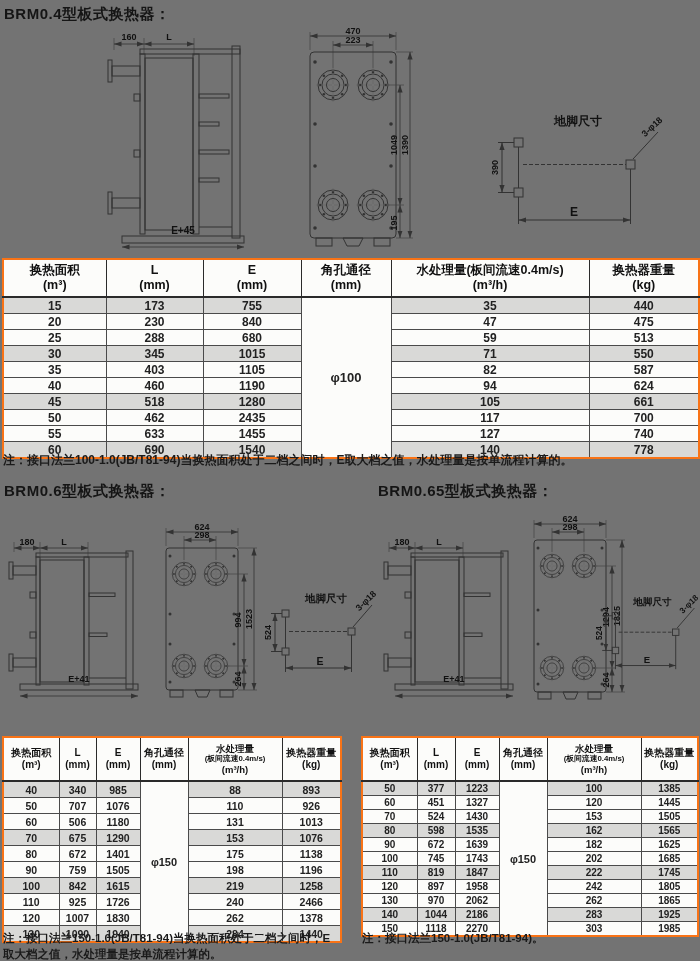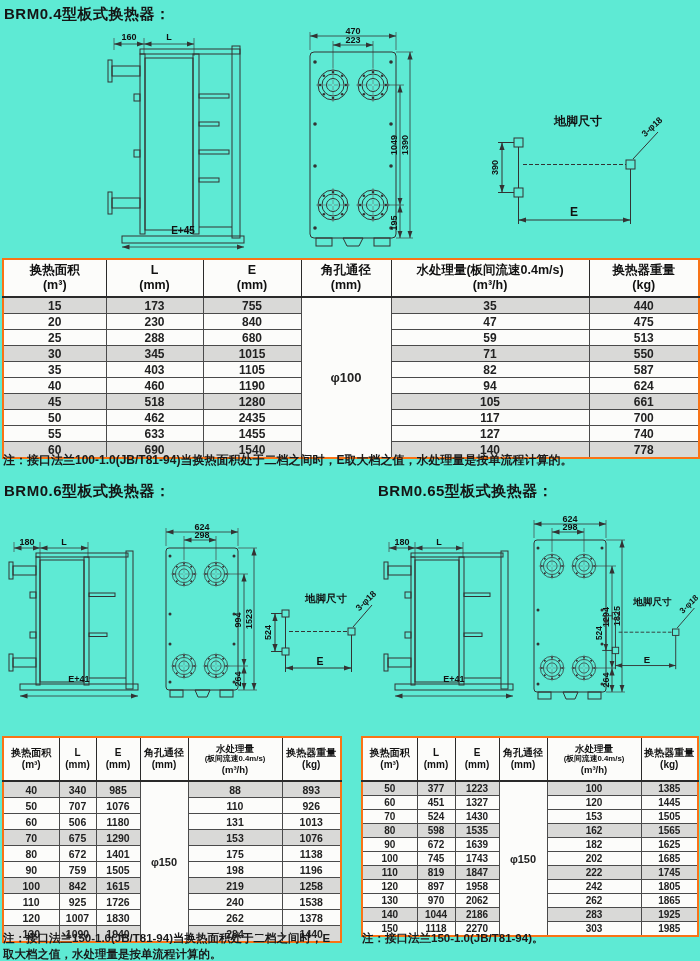--- a/index.html
+++ b/index.html
@@ -1,16 +1,16 @@
 <!DOCTYPE html>
 <html><head>
 <meta charset="utf-8">
 <style>
   html,body{margin:0;padding:0;background:#e9e9e6;}
-  .page{position:relative;width:700px;height:961px;background:#5eead4;
+  .page{position:relative;width:700px;height:961px;background:#737373;
         font-family:"Liberation Sans","DejaVu Sans",sans-serif;color:#111;overflow:hidden;}
   .title{position:absolute;margin:0;font-size:15px;font-weight:bold;letter-spacing:.5px;color:#151515;}
   .note{position:absolute;margin:0;font-size:11.5px;font-weight:bold;line-height:1.35;color:#1a1a1a;}
 
   table.spec{position:absolute;border-collapse:collapse;table-layout:fixed;background:#fcfcfa;
              border:2px solid #f97316;}
   table.spec th{border:1px solid #2a2a2a;border-bottom:2px solid #2a2a2a;font-weight:bold;
                 padding:1px 0;line-height:1.2;vertical-align:middle;text-align:center;}
   table.spec td{border:1px solid #4a4a4a;text-align:center;padding:0;font-weight:bold;color:#222;}
   tr.band td:not(.merge){background:#d9d9d7;}
@@ -485,21 +485,21 @@
           <td>842</td>
           <td>1615</td>
           <td>219</td>
           <td>1258</td>
         </tr>
         <tr>
           <td>110</td>
           <td>925</td>
           <td>1726</td>
           <td>240</td>
-          <td>1538</td>
+          <td>2466</td>
         </tr>
         <tr>
           <td>120</td>
           <td>1007</td>
           <td>1830</td>
           <td>262</td>
           <td>1378</td>
         </tr>
         <tr class="band">
           <td>130</td>

